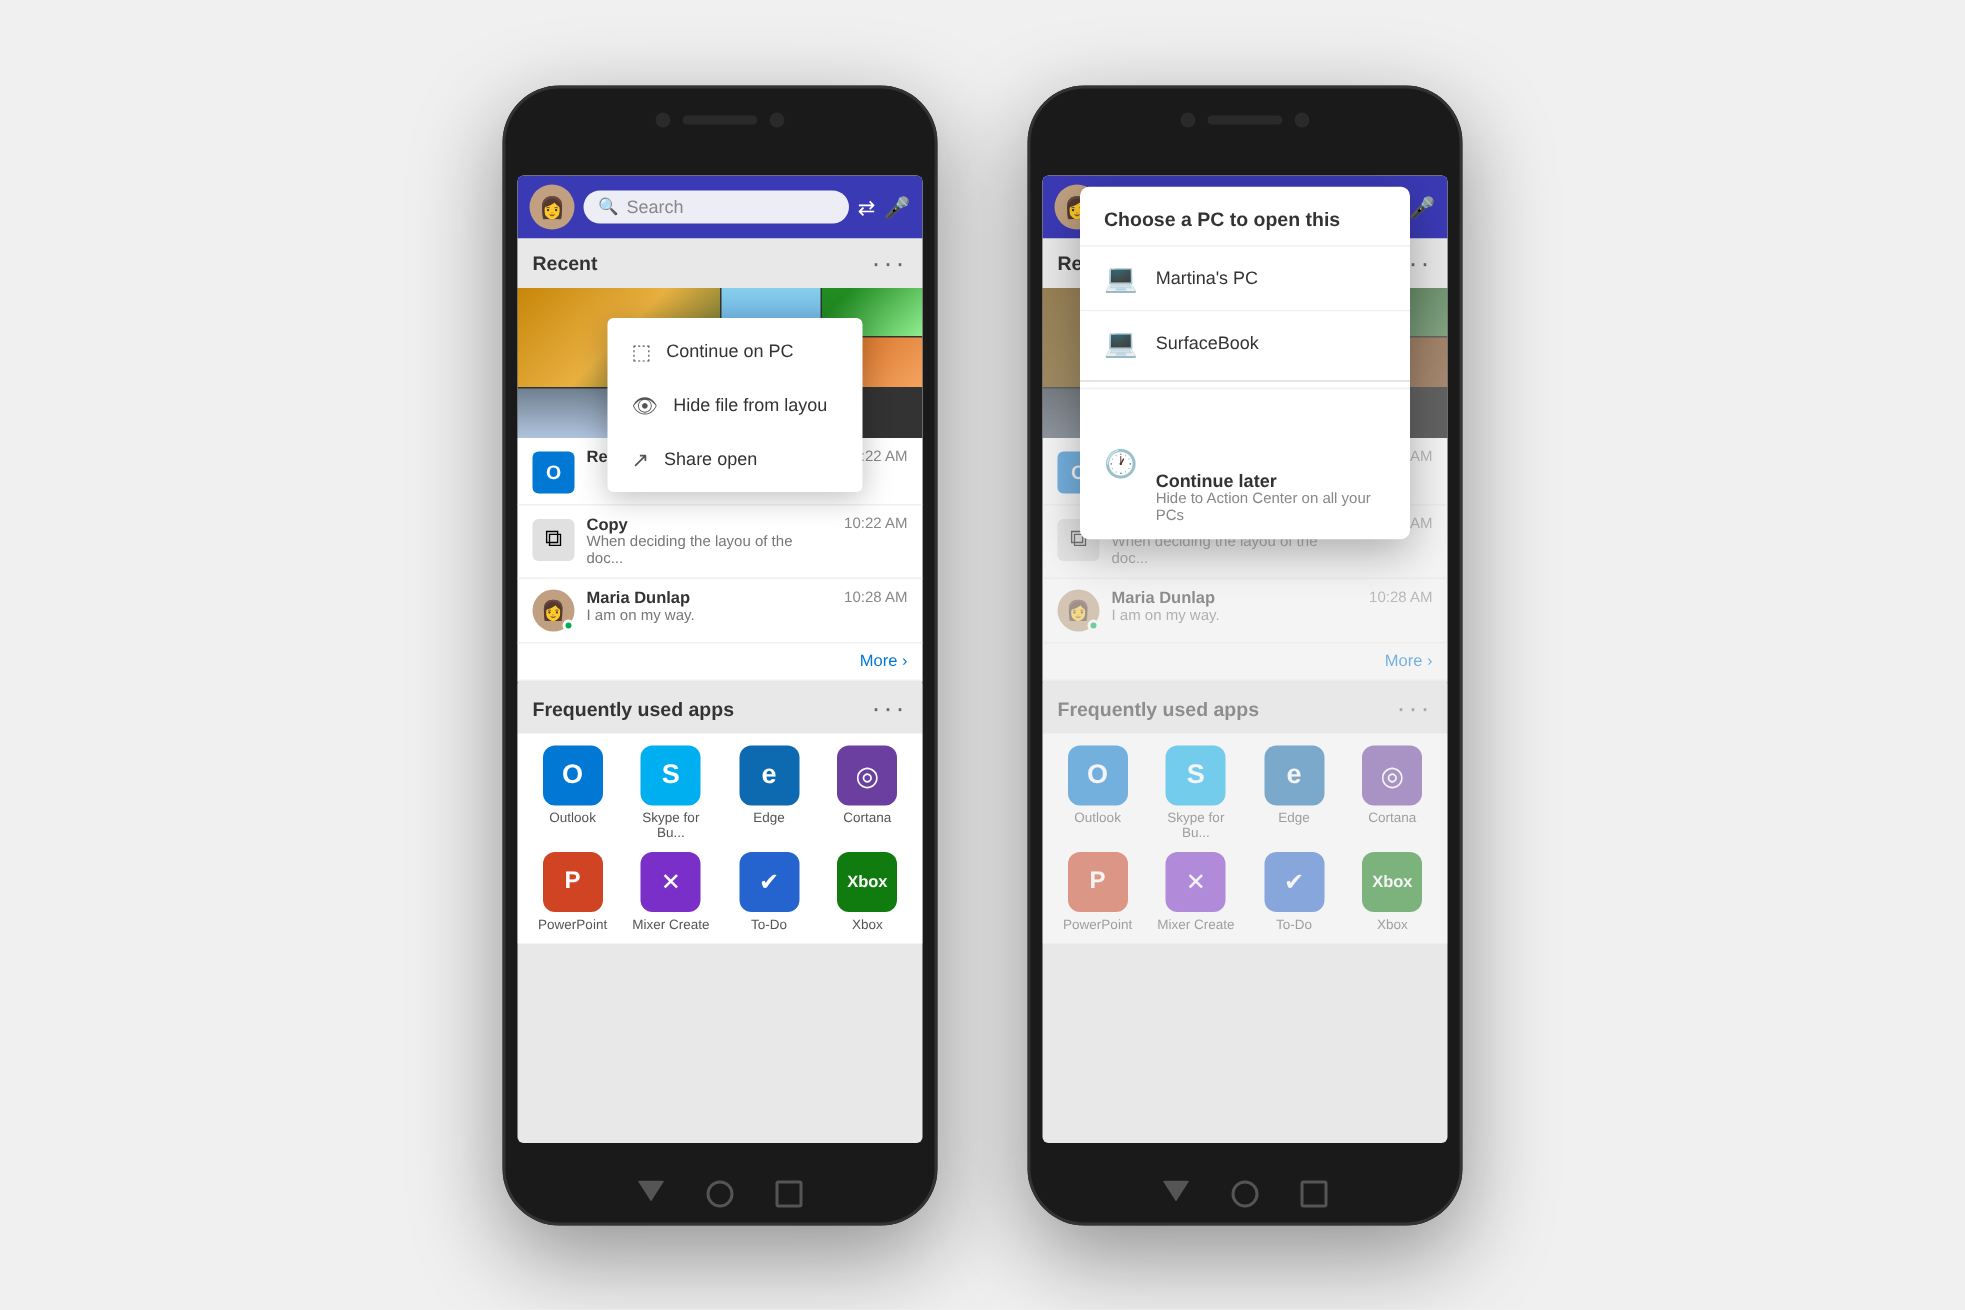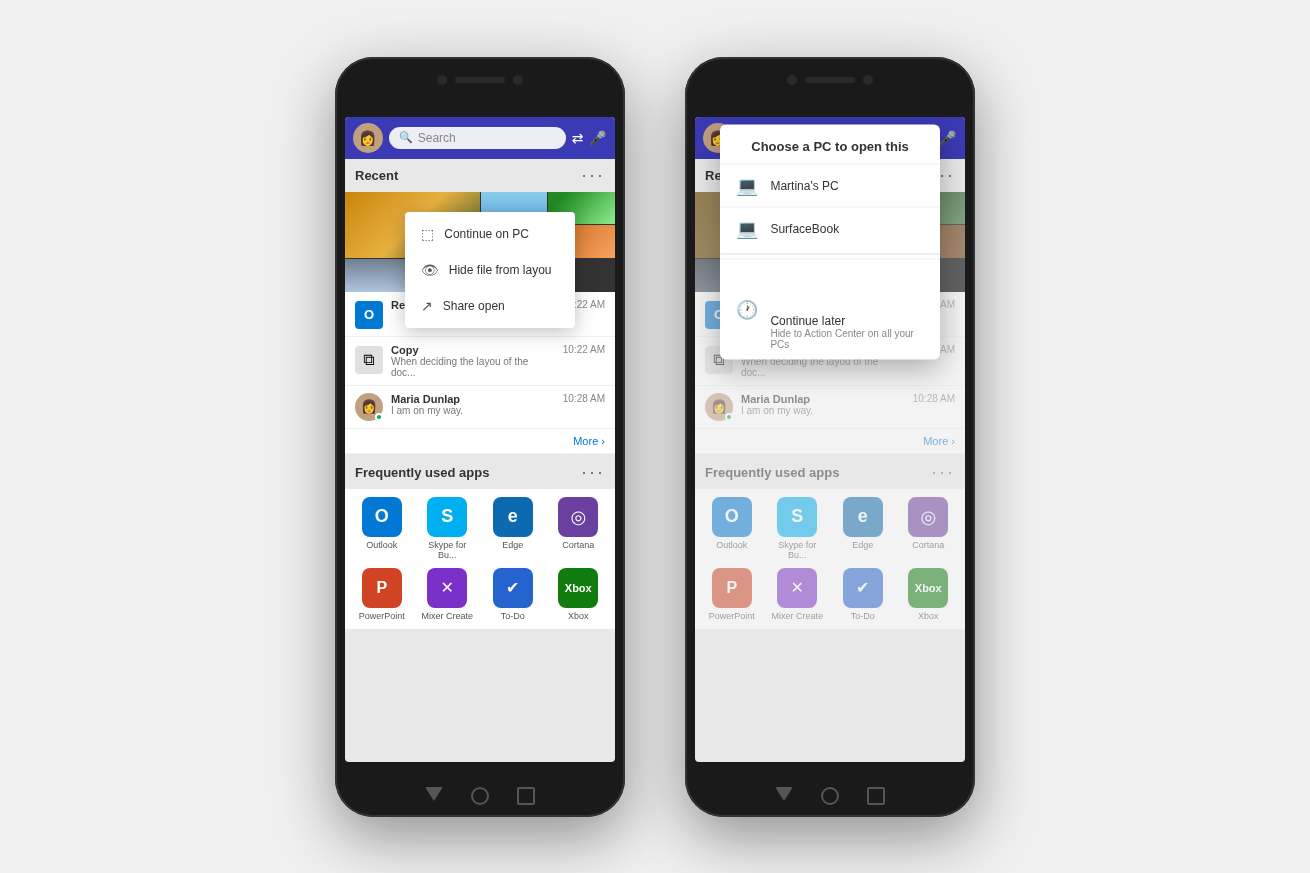--- a/index.html
+++ b/index.html
@@ -295,21 +295,20 @@
       box-shadow: 0 8px 30px rgba(0,0,0,0.3);
       padding: 0;
       width: 220px;
       z-index: 10;
     }
     .popup-title {
       font-size: 13px;
       font-weight: 600;
       color: #333;
       padding: 14px 16px 10px;
-      text-align: center;
     }
     .popup-item {
       display: flex;
       align-items: center;
       gap: 12px;
       padding: 10px 16px;
       font-size: 12px;
       color: #333;
       border-top: 1px solid #f0f0f0;
       cursor: pointer;
@@ -525,21 +524,21 @@
             <span>Martina's PC</span>
           </div>
           <div class="popup-item">
             <span class="popup-icon">💻</span>
             <span>SurfaceBook</span>
           </div>
           <div class="popup-divider"></div>
           <div class="popup-item">
             <span class="popup-icon">🕐</span>
             <div>
-              <div style="font-size:12px;font-weight:400;color:#333;margin-top:44px;">Continue later</div>
+              <div style="font-size:12px;font-weight:700;color:#333;margin-top:44px;">Continue later</div>
               <div class="popup-item-sub">Hide to Action Center on all your PCs</div>
             </div>
           </div>
         </div>
       </div>
 
       <div class="dimmed-section">
         <div class="activity-item">
           <div class="activity-icon outlook-blue" style="color:white;font-weight:bold;font-size:13px;">O</div>
           <div class="activity-content">

